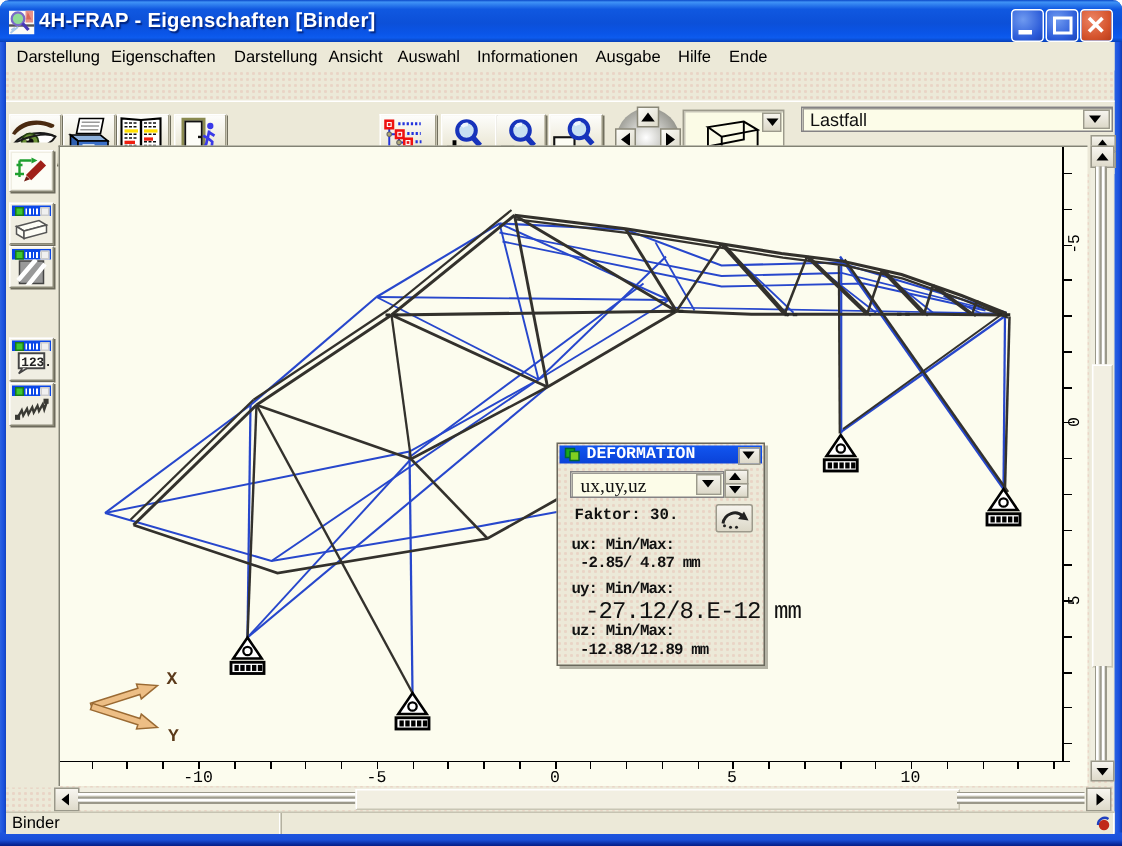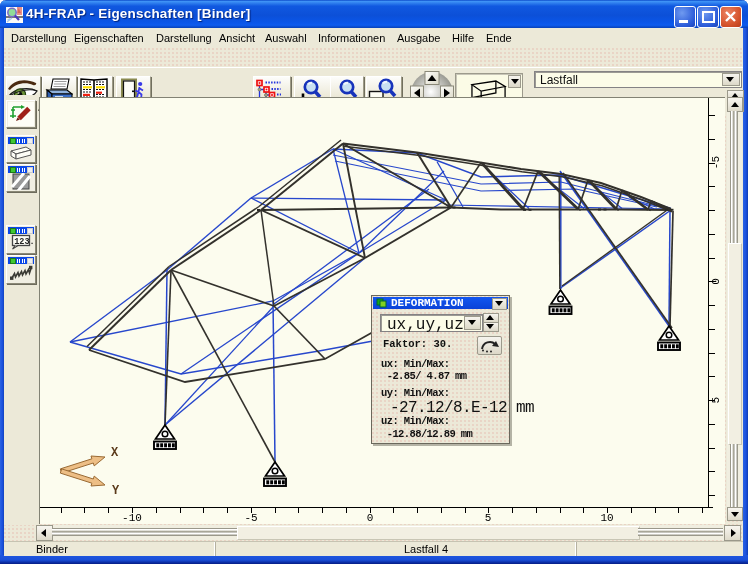--- a/index.html
+++ b/index.html
@@ -36,21 +36,21 @@
   
   .canvas{position:absolute;left:39px;top:97px;width:685px;height:426px;background:#fcfcee;border-top:1px solid #828274;border-left:1px solid #828274;}
   
   .vscroll{position:absolute;left:727px;top:97px;width:15px;height:422px;background:#f0eee0;}
   .hscroll{position:absolute;left:36px;top:525px;width:703px;height:15px;background:#f0eee0;}
   .sbtn{position:absolute;background:linear-gradient(180deg,#f8f6f0,#dedaca);border:1px solid #9a988a;}
   .groove-h{position:absolute;top:3px;height:8px;background:linear-gradient(180deg,#9a988a 0,#9a988a 1px,#fff 1px,#fff 2px,#c2c0b2 3px,#8e8c7e 4px,#fff 5px,#fff 6px,#9a988a 7px,#9a988a 8px);}
   .groove-v{position:absolute;left:3px;width:8px;background:linear-gradient(90deg,#9a988a 0,#9a988a 1px,#fff 1px,#fff 2px,#c2c0b2 3px,#8e8c7e 4px,#fff 5px,#fff 6px,#9a988a 7px,#9a988a 8px);}
   
   .status{position:absolute;left:4px;top:541px;width:739px;height:14px;background:#ece9d8;border-top:1px solid #c6c3b2;font-size:11px;color:#000;}
-  .st{position:absolute;top:0;height:13px;border-right:1px solid #b4b1a0;box-shadow:inset -1px 0 0 #fff;padding-top:1px;margin-left:28px;}
+  .st{position:absolute;top:0;height:13px;border-right:1px solid #b4b1a0;box-shadow:inset -1px 0 0 #fff;padding-top:1px;}
   
   .panel{position:absolute;left:371px;top:295px;width:137px;height:147px;background:#ece9d8;background-image:radial-gradient(circle at 1px 1px, rgba(228,160,150,0.28) 0.8px, rgba(0,0,0,0) 1.2px);background-size:4px 4px;border:1px solid #6a685c;box-shadow:2px 2px 0 rgba(120,118,105,0.55);font-family:"Liberation Mono",monospace;}
   .ptitle{position:absolute;left:1px;top:1px;right:1px;height:12px;background:linear-gradient(180deg,#1256f0,#0a42d8);color:#fff;font-size:11px;font-weight:bold;}
 </style>
 </head>
 <body>
 <div class="win">
   <div class="frame-l"></div>
   <div class="frame-r"></div>
   <div class="frame-b"></div>
@@ -495,41 +495,40 @@
     <div class="groove-h" style="left:16px;width:185px"></div>
     <div style="position:absolute;left:201px;top:1px;width:401px;height:12px;background:#f2efe2;border:1px solid #c8c5b4;border-top-color:#fff;border-left-color:#fff;"></div>
     <div class="groove-h" style="left:602px;width:85px"></div>
     <div class="sbtn" style="left:688px;top:0;width:15px;height:14px"><svg width="15" height="14">
           <path d="M6 3 L11 7 L6 11 Z" fill="#000"></path>
         </svg></div>
   </div>
 
   <div class="status">
     <div class="st" style="left:0;width:183px"><span style="padding-left:4px">Binder</span></div>
-    <div class="st" style="left:368px;width:176px"><span style="padding-left:4px">Lastfall 4</span></div>
     <div class="st" style="left:722px;width:17px;border-right:none">
       <svg width="14" height="12" style="position:absolute;left:2px;top:1px">
           <circle cx="8" cy="7" r="3.5" fill="#c02818"></circle>
           <path d="M4 7 A4.5 4.5 0 0 1 11 3" stroke="#2040c0" stroke-width="1.6" fill="none"></path>
         </svg>
     </div>
   </div>
 
   <div class="panel" id="panel">
       <div class="ptitle">
 <svg width="12" height="10" style="position:absolute;left:3px;top:1px">
           <rect x="1" y="1" width="6" height="6" fill="#18a818" stroke="#063"></rect>
           <rect x="4" y="3" width="6" height="6" fill="#80d020" stroke="#063"></rect>
         </svg>
 <span style="position:absolute;left:18px;top:0px">DEFORMATION</span>
 <div class="cbtn" style="right:1px;top:1px;width:13px;height:10px">
           <div class="arr-d" style="left:2px;top:2px"></div>
         </div>
 </div>
-<div class="combo" style="left:8px;top:18px;width:101px;height:16px;font-family:Liberation Mono, monospace;font-size:16px">
+<div class="combo" style="left:8px;top:18px;width:101px;height:16px;font-family:Liberation Serif, serif;font-size:13px">
 <span style="position:absolute;left:6px;top:1px">ux,uy,uz</span>
 <div class="cbtn" style="right:1px;top:1px;width:15px;height:12px">
           <div class="arr-d" style="left:3px;top:3px"></div>
         </div>
       </div>
 <div style="position:absolute;left:111px;top:17px;width:16px;height:20px">
 <div class="cbtn" style="left:0;top:0;width:14px;height:8px">
           <div class="arr-u" style="left:2px;top:1px"></div>
         </div>
 <div class="cbtn" style="left:0;top:9px;width:14px;height:8px">

